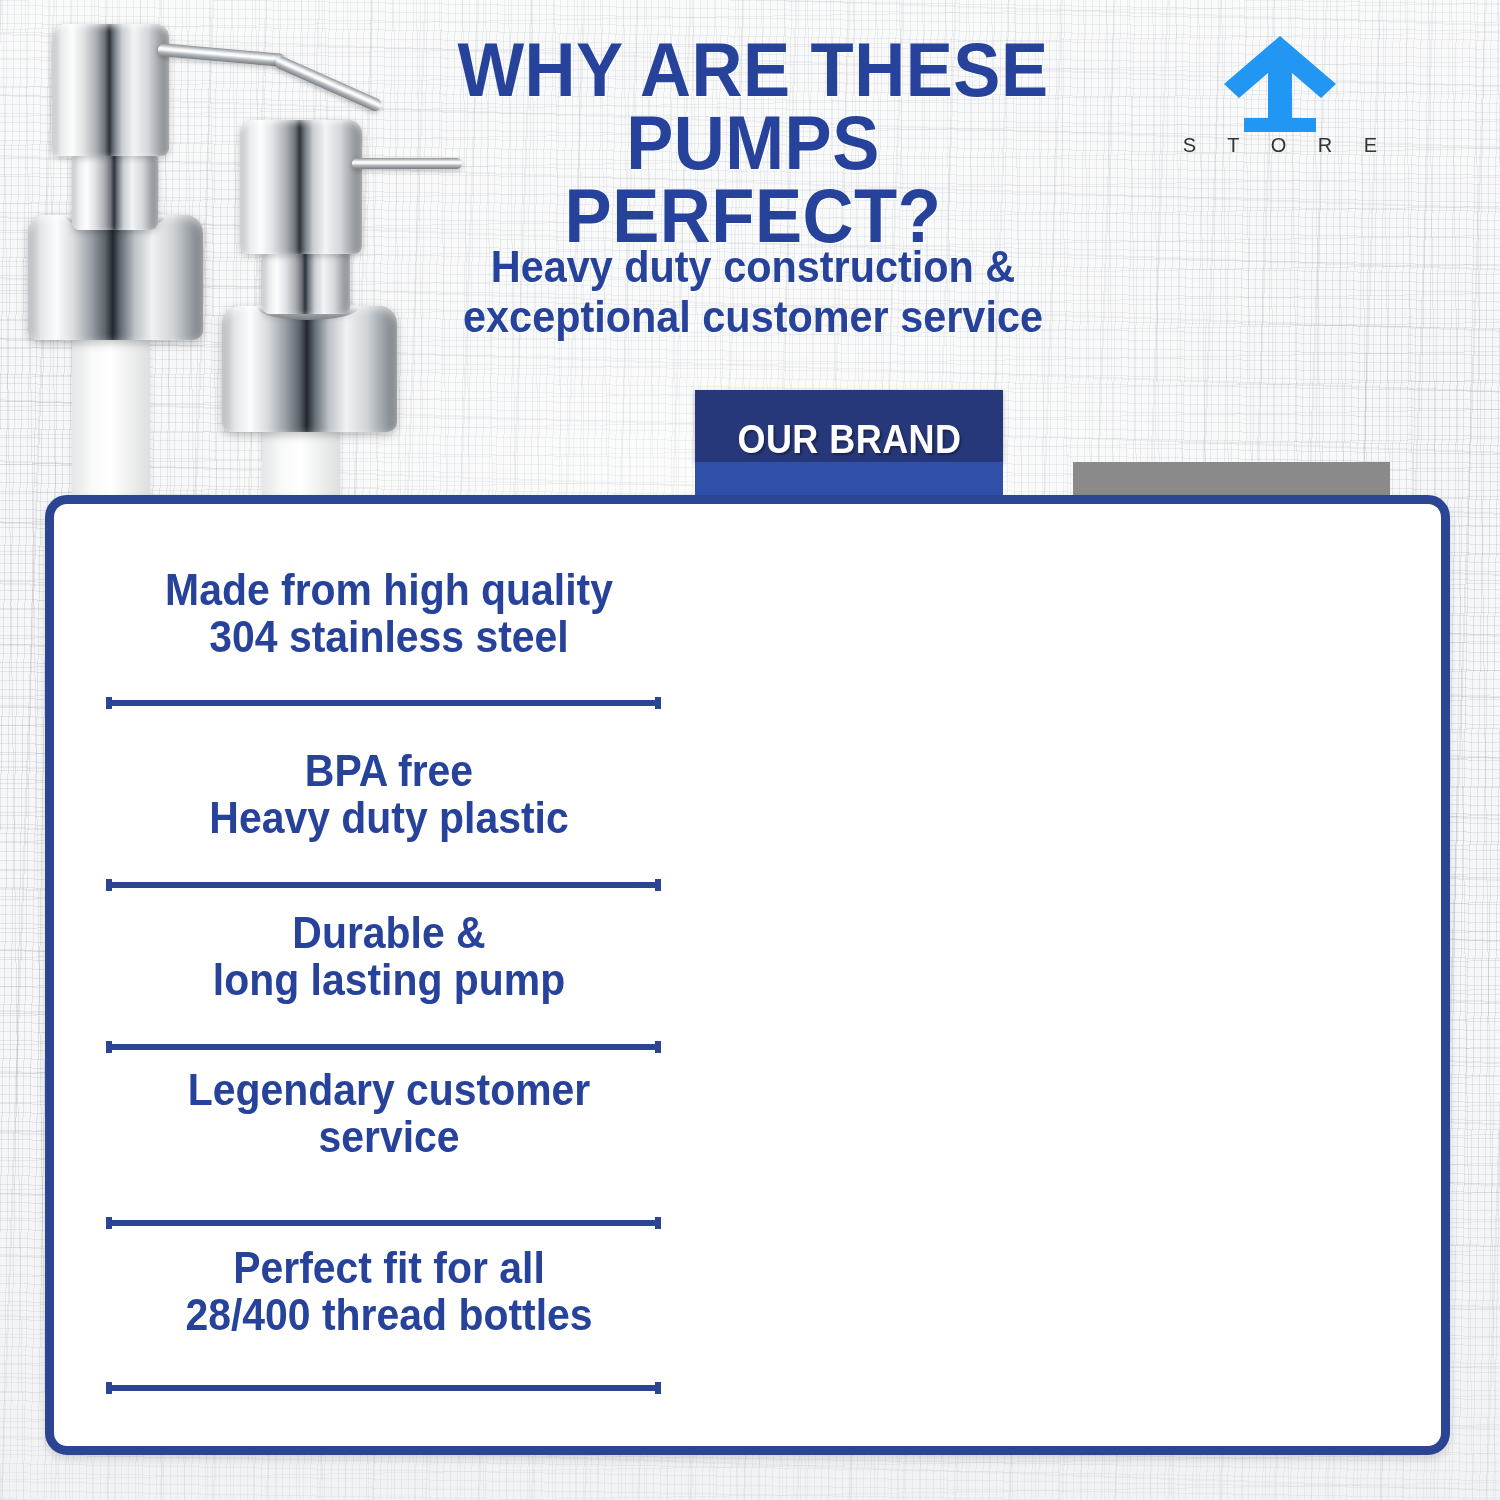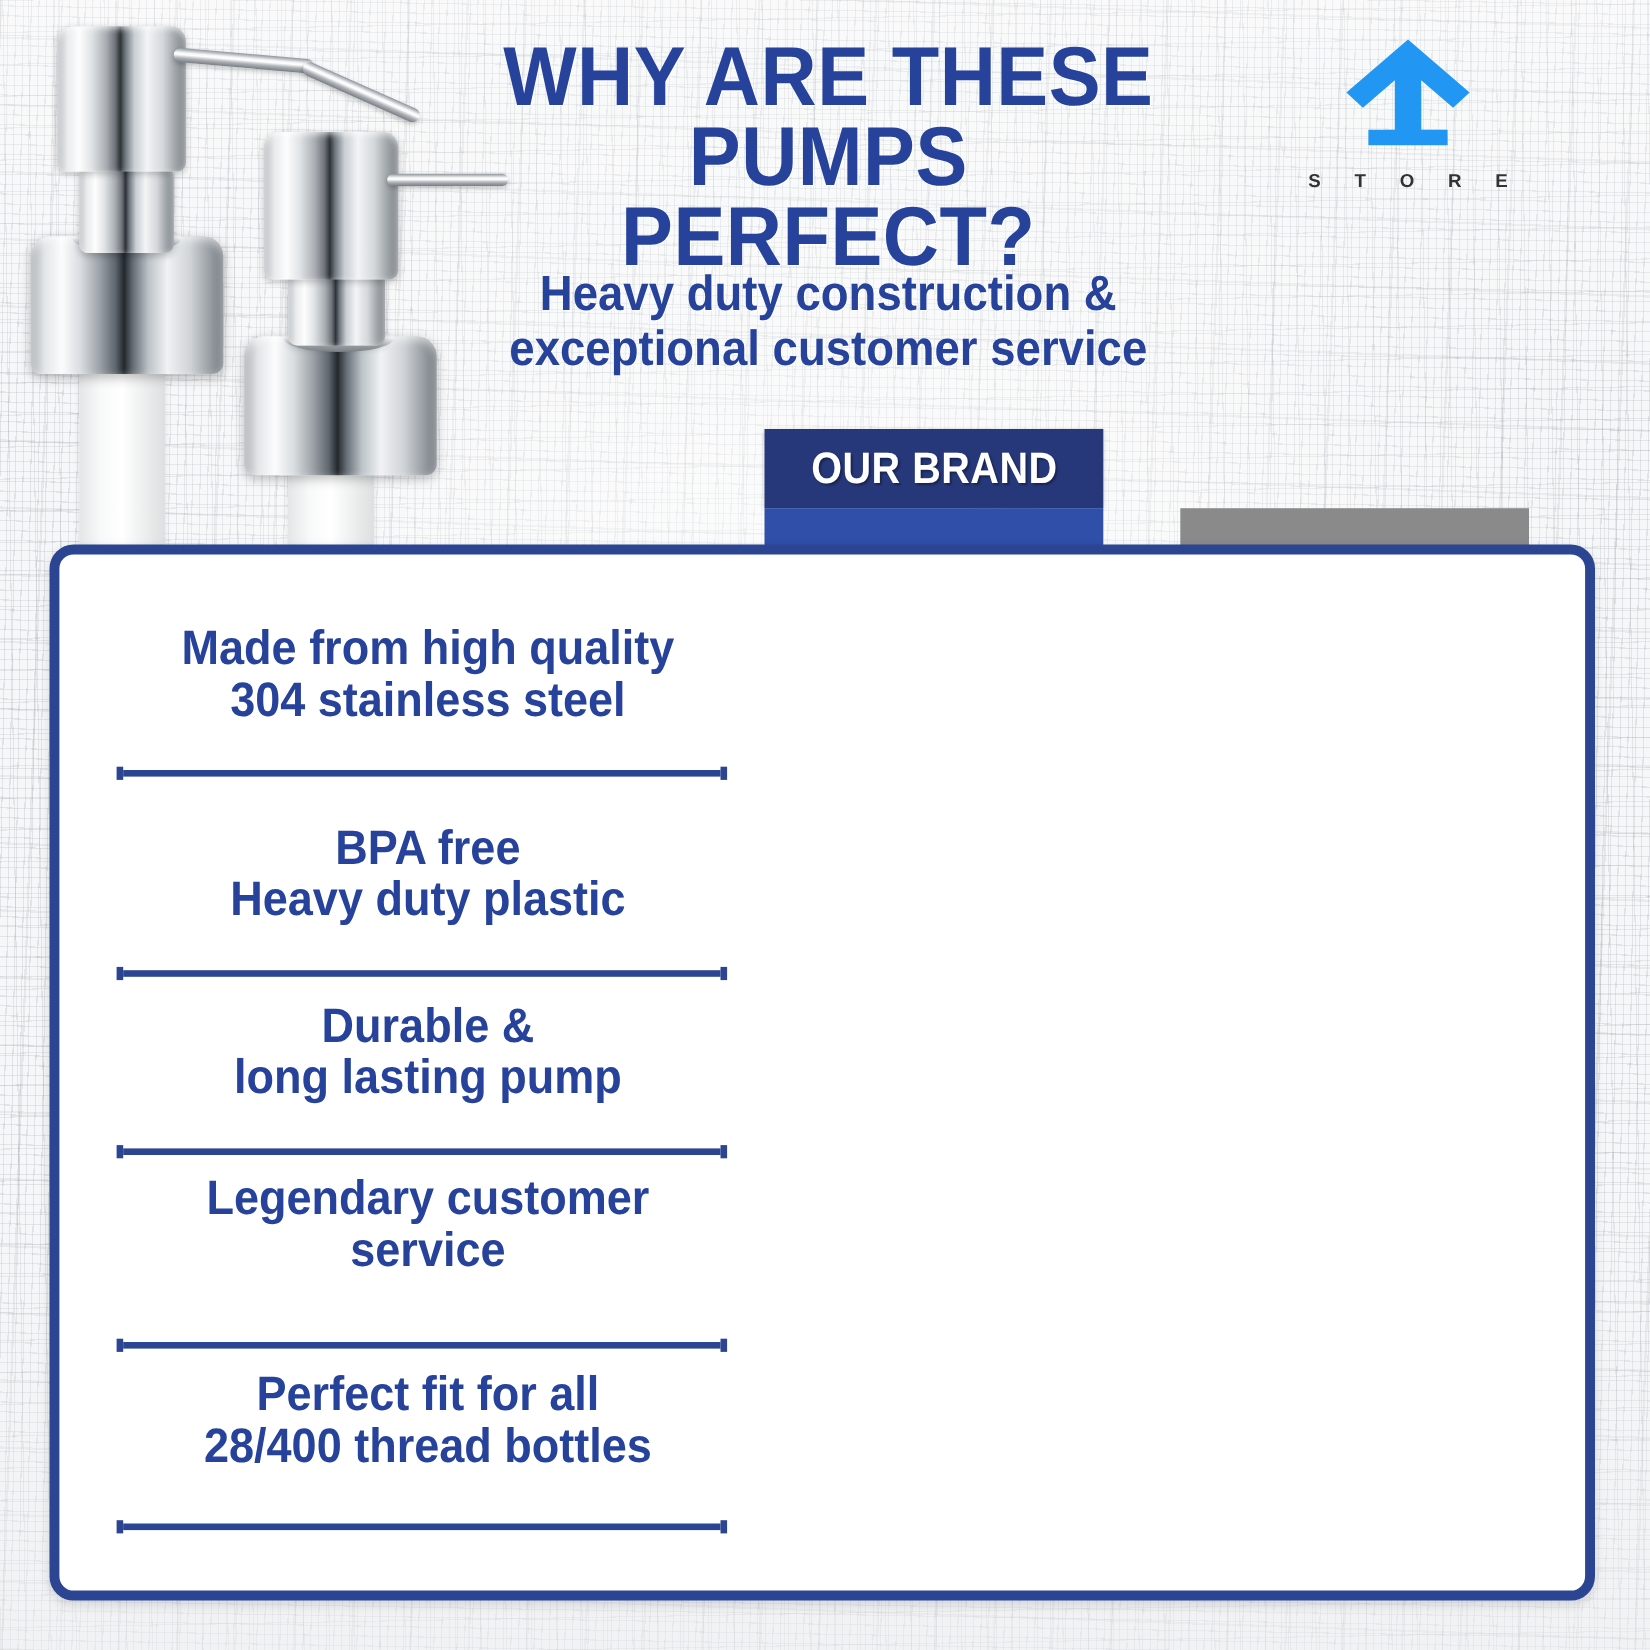--- a/index.html
+++ b/index.html
@@ -52,21 +52,21 @@
   
   #logo{position:absolute;left:1100px;top:32px;width:360px;text-align:center;}
   #logo .mark{display:block;margin:0 auto;}
   #logo .wordmark{
     margin-top:10px;font-size:47px;line-height:1;color:#262626;
     letter-spacing:1px;white-space:nowrap;
   }
   #logo .w-top{font-weight:300;letter-spacing:3px;}
   #logo .w-home{font-weight:bold;letter-spacing:1px;}
   #logo .store{
-    margin-top:21px;font-size:17px;letter-spacing:13px;color:#333;font-weight:700;
+    margin-top:0;font-size:20px;letter-spacing:13px;color:#333;font-weight:400;
     padding-left:13px;
   }
 
   
   #pumps{position:absolute;left:0;top:0;width:430px;height:510px;}
   .pump{position:absolute;}
   .chrome-cyl{
     border-radius:14px 14px 8px 8px;
     background:linear-gradient(90deg,
       #b9bcc0 0%, #e9ebec 8%, #fdfdfd 17%, #dfe2e4 27%,
@@ -102,21 +102,21 @@
     display:flex;align-items:center;justify-content:center;
     color:#ffffff;font-weight:bold;font-size:40px;letter-spacing:.5px;
     transform:none;
     text-shadow:2px 2px 2px rgba(0,0,0,.35);
     box-shadow:0 2px 5px rgba(0,0,0,.25);
   }
   .col-head span{display:inline-block;transform:scaleX(.9);}
   .col-body{position:absolute;top:72px;width:100%;bottom:0;}
 
   #col-ours{left:695px;top:390px;width:308px;height:1025px;}
-  #col-ours .col-head{background:#26387a;}
+  #col-ours .col-head{background:#26387a;align-items:flex-end;}
   #col-ours .col-body{background:#2f4fa8;}
   #col-others{left:1073px;top:390px;width:317px;height:1025px;}
   #col-others .col-head{background:#454545;}
   #col-others .col-body{background:#8a8a8a;}
 
   .mark-cell{position:absolute;left:0;width:100%;display:flex;justify-content:center;}
   .badge{
     width:62px;height:62px;border-radius:50%;background:#fff;
     display:flex;align-items:center;justify-content:center;
     box-shadow:0 2px 5px rgba(0,0,0,.18);

